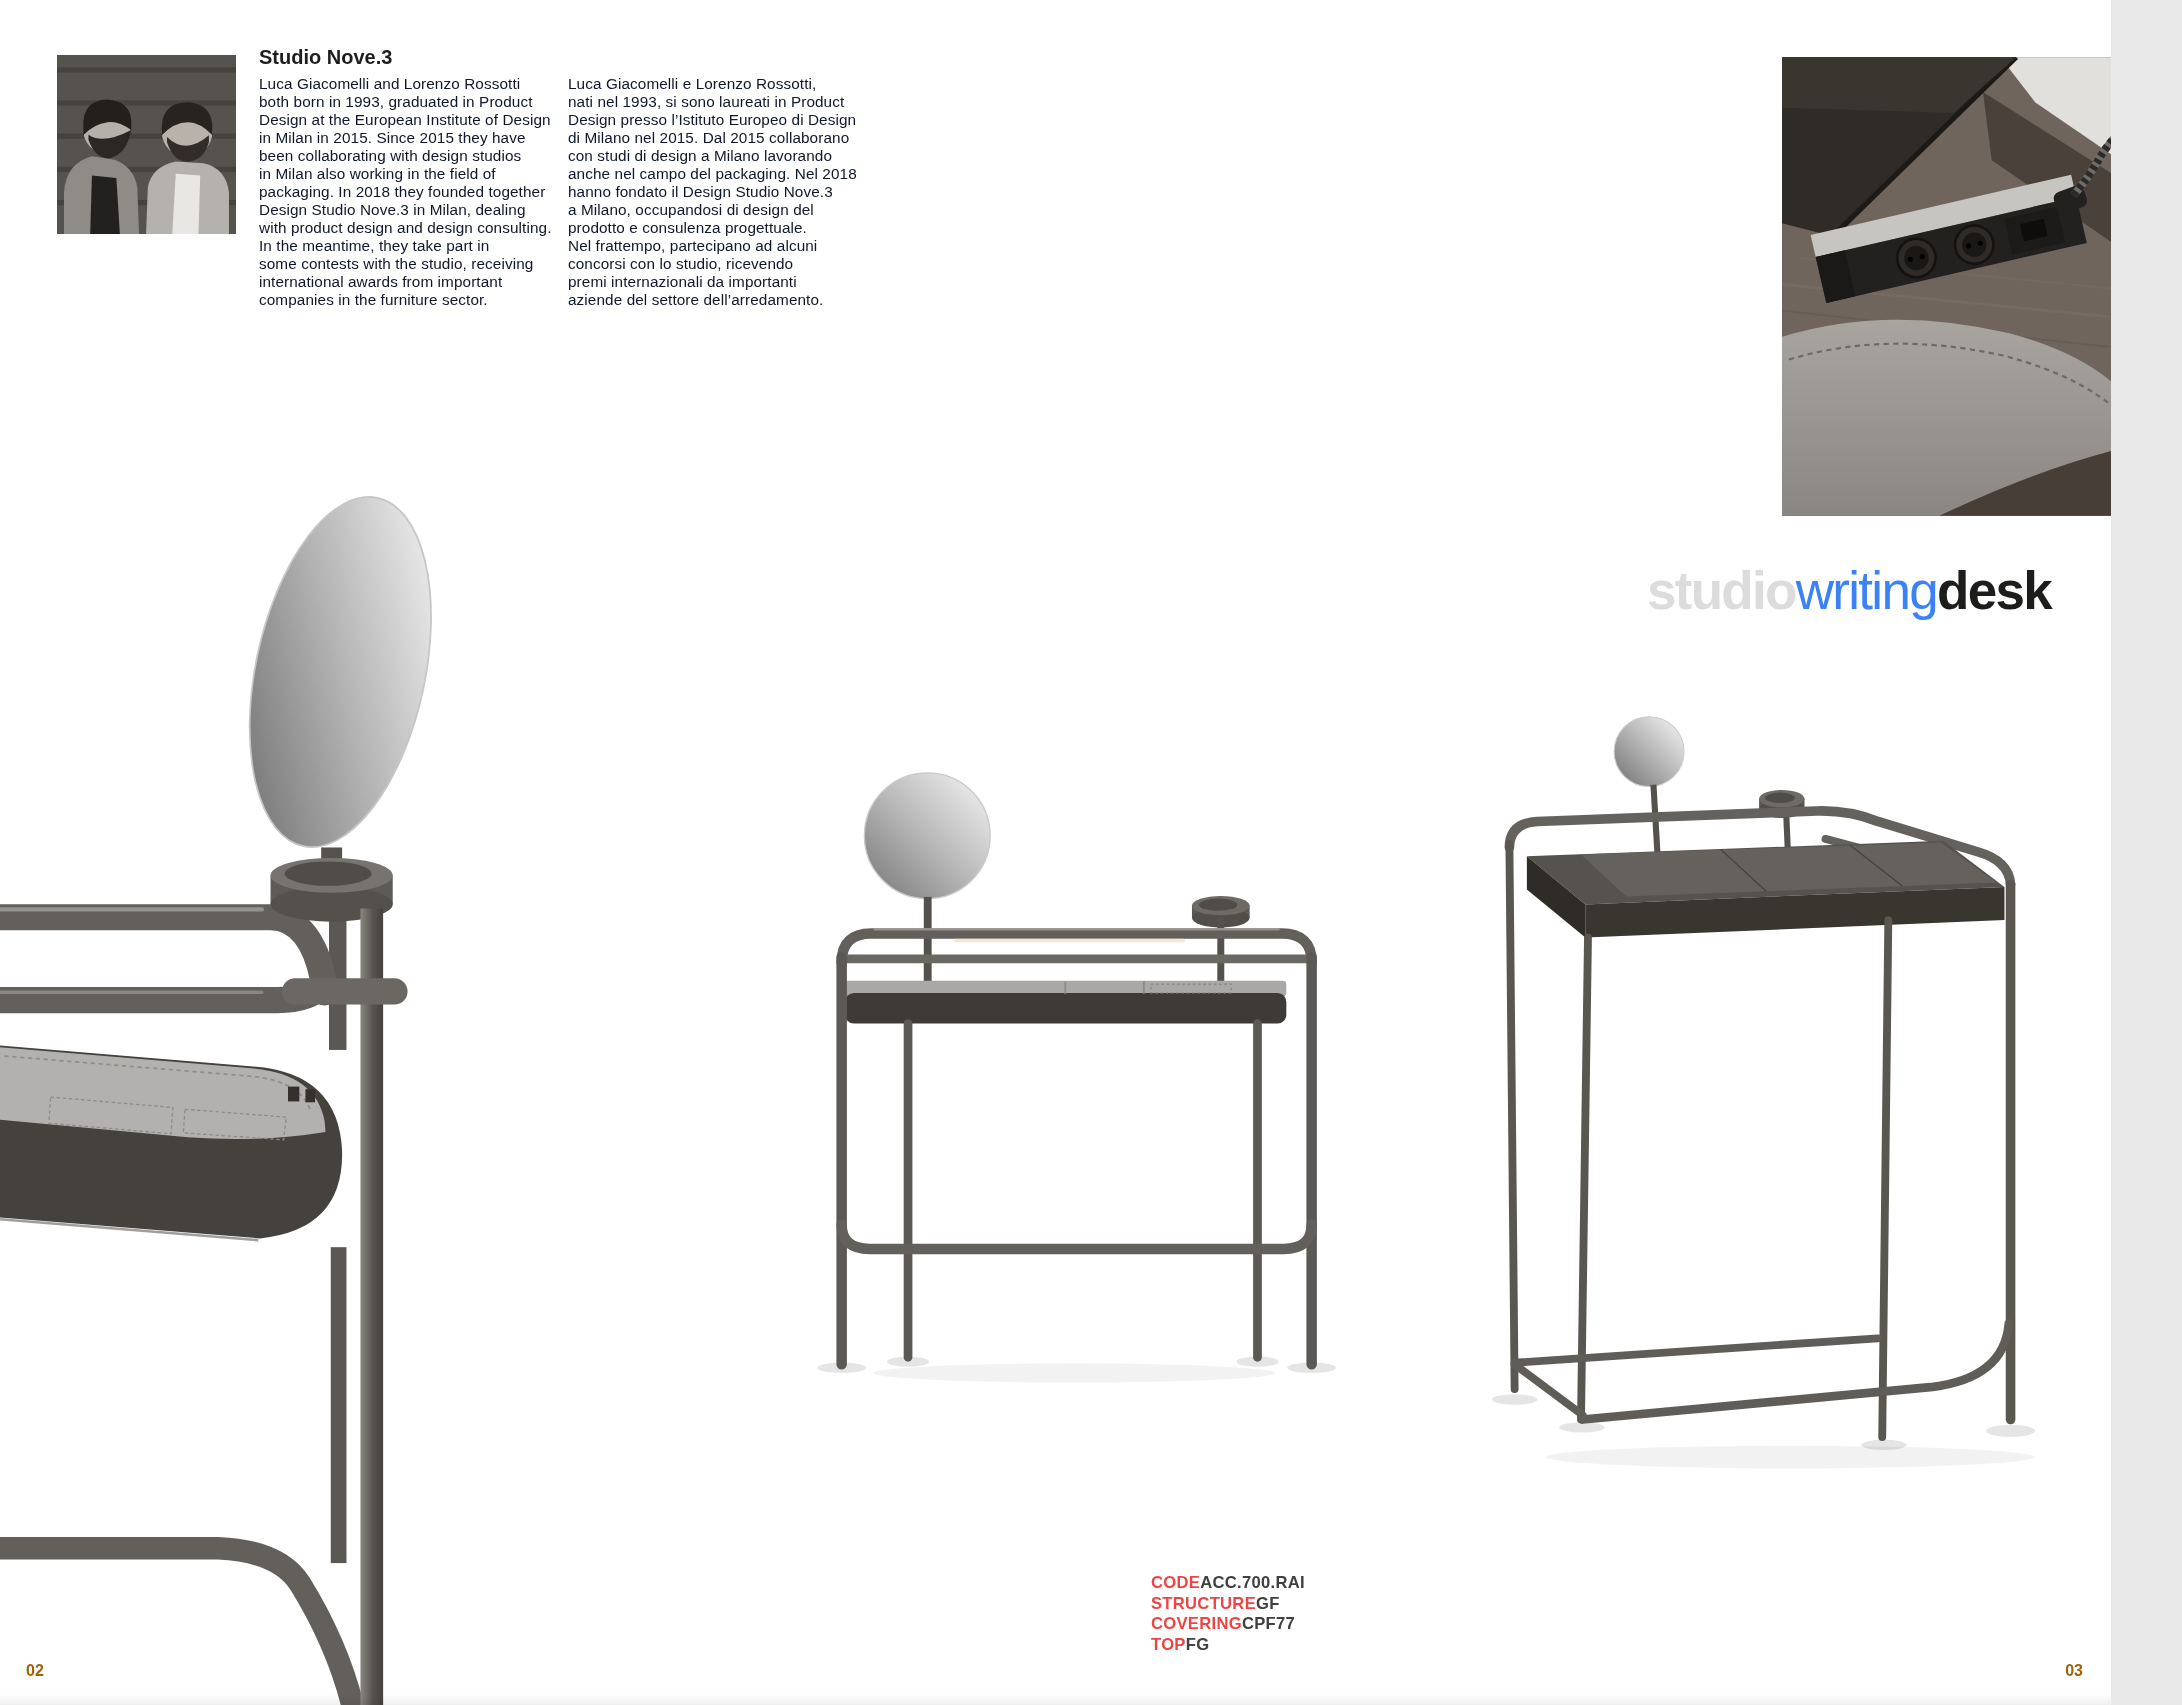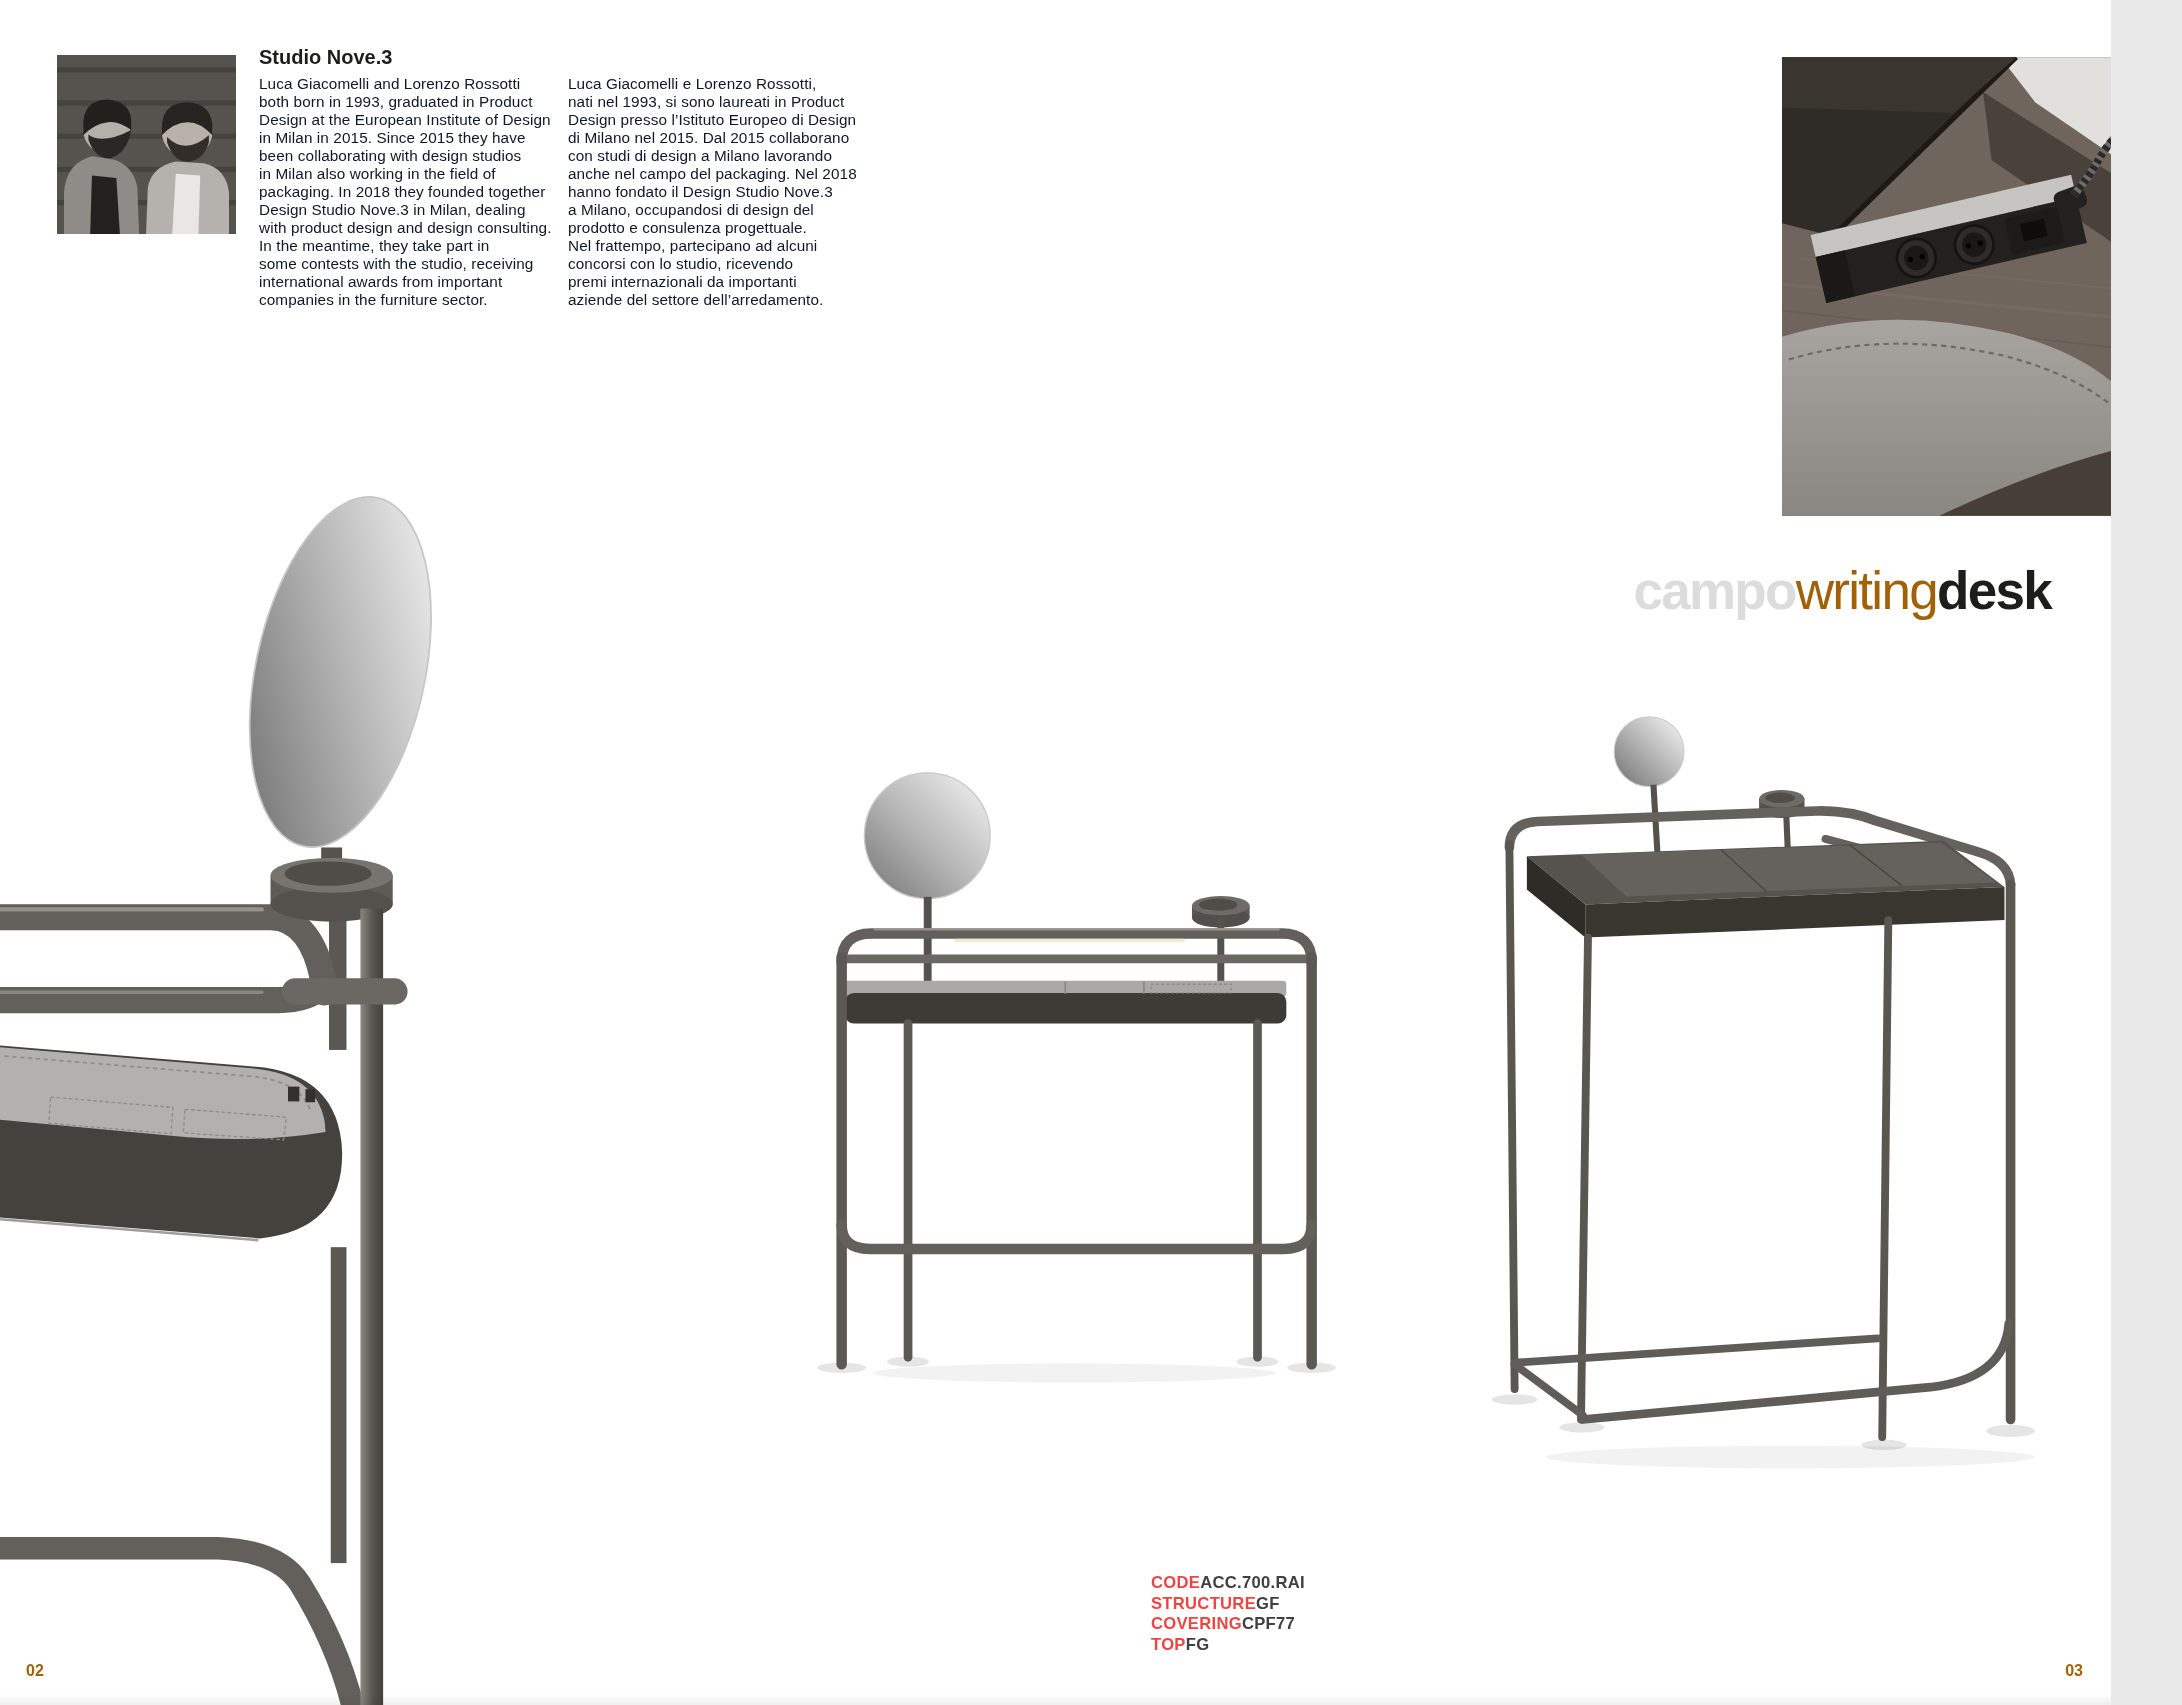--- a/index.html
+++ b/index.html
@@ -21,21 +21,21 @@
   .bio-en{left:259px;top:75px;width:319px;}
   .bio-it{left:568px;top:75px;width:328px;}
   
   .detail-photo{left:1782px;top:57px;width:353px;height:459px;}
   
   .brand{
     right:60px;top:563px;font-size:53px;line-height:56px;
     letter-spacing:-1.7px;white-space:nowrap;
   }
   .b-light{font-weight:700;color:#dcdcdc;}
-  .b-reg{font-weight:400;color:#a16207;}
+  .b-reg{font-weight:400;color:#3b82f6;}
   .b-bold{font-weight:700;color:#1d1d1b;text-align:center;}
   
   .closeup-photo{left:0;top:489px;width:576px;height:1217px;}
   .front-photo{left:777px;top:681px;width:629px;height:734px;}
   .angle-photo{left:1441px;top:673px;width:734px;height:812px;}
   
   .specs{left:1151px;top:1573px;font-size:16.6px;font-weight:700;line-height:20.5px;letter-spacing:0.3px;}
   .spec-label{color:#ef4444;}
   .spec-value{color:#404040;}
   
@@ -150,21 +150,21 @@
       <path d="M334,158 Q352,136 362,118 T390,82 T404,58" stroke="#2c2a28" stroke-width="9" fill="none" stroke-dasharray="5,4"></path>
     </g>
     <g>
       <path d="M0,320 Q120,283 260,316 Q362,343 404,400 L404,525 L0,525 Z" fill="url(#leathGrad2)"></path>
       <path d="M8,346 Q122,312 255,342 Q346,366 392,412" stroke="#6d6a66" stroke-width="2.5" fill="none" stroke-dasharray="6,5"></path>
       <path d="M180,525 Q300,468 404,444 L404,525 Z" fill="#463e37"></path>
     </g>
   </svg>
 
   <div class="abs brand">
-    <span class="b-light">campo</span><span class="b-reg">writing</span><span class="b-bold">desk</span>
+    <span class="b-light">studio</span><span class="b-reg">writing</span><span class="b-bold">desk</span>
   </div>
 
   <svg class="abs closeup-photo" viewBox="0 0 660 1393">
     <defs>
       <linearGradient id="mirG1" x1="0" y1="1" x2="1" y2="0">
         <stop offset="0" stop-color="#696969"></stop>
           <stop offset="0.5" stop-color="#b3b3b3"></stop>
           <stop offset="1" stop-color="#fafafa"></stop>
       </linearGradient>
       <linearGradient id="tubeV1" x1="0" y1="0" x2="1" y2="0">

